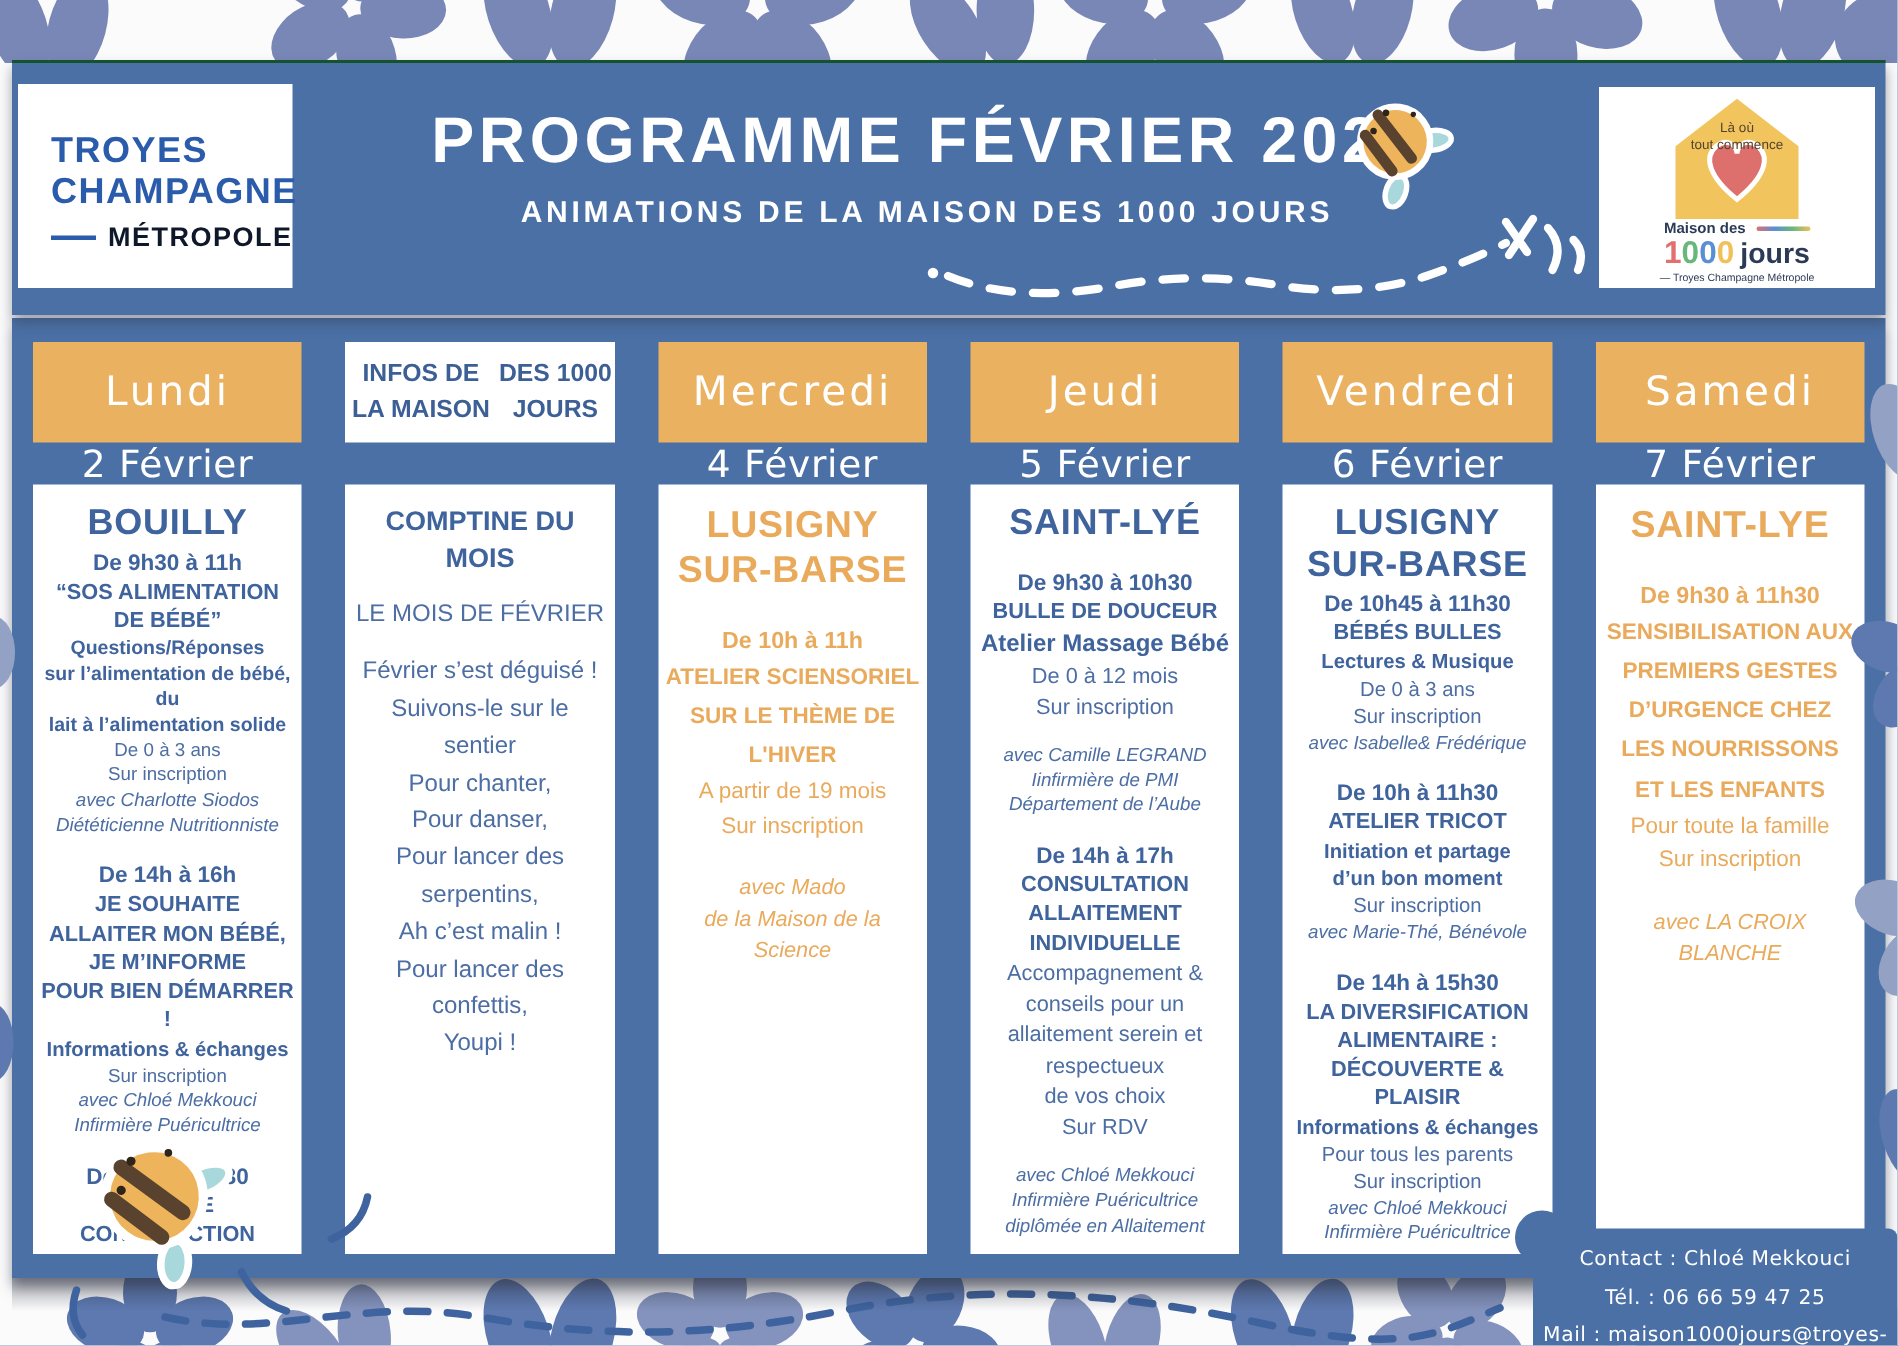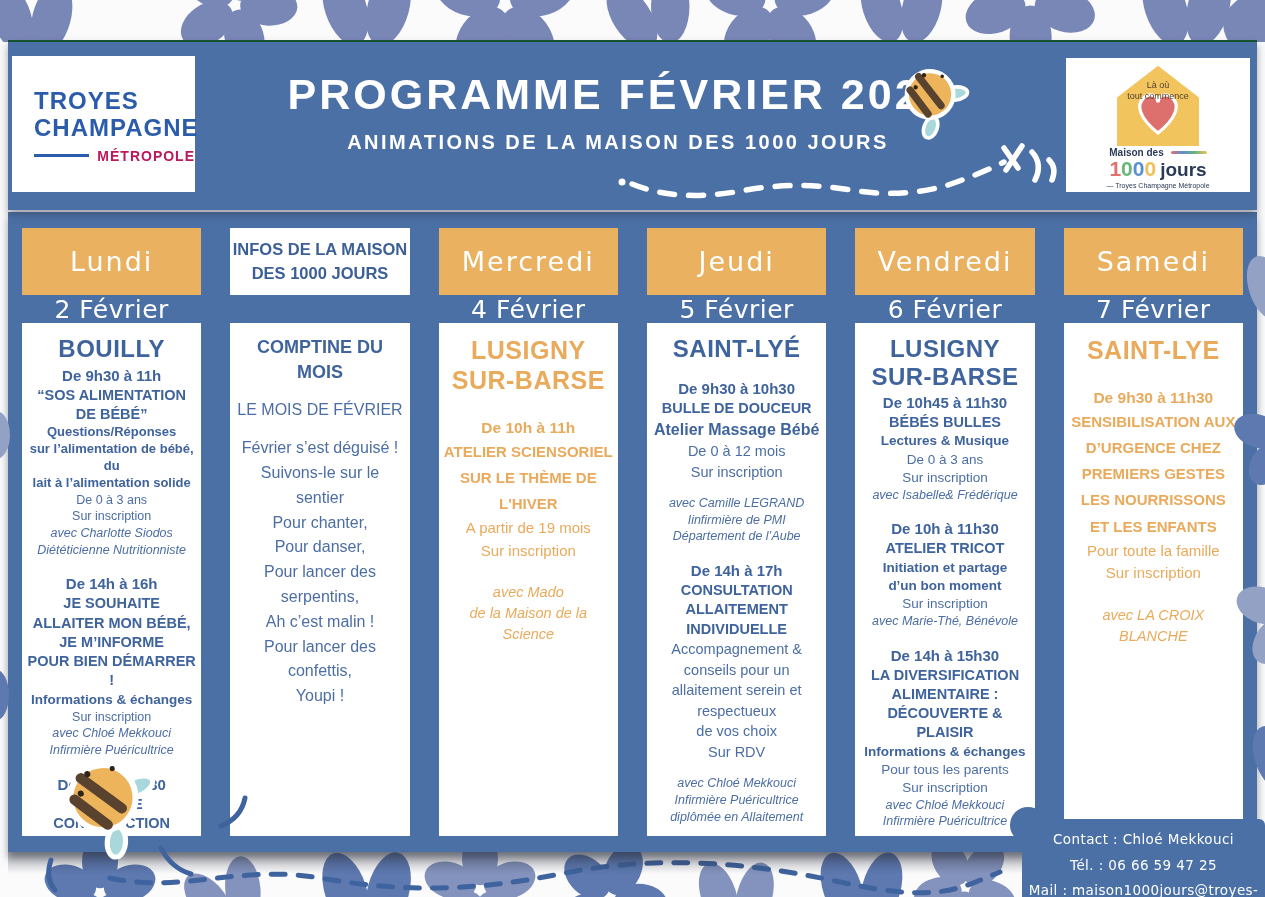--- a/index.html
+++ b/index.html
@@ -9,21 +9,21 @@
 
   
   .banner{position:absolute;left:8px;top:40px;width:1249px;height:168px;background:#4a70a6;
           border-top:2px solid #14532d;box-shadow:0 5px 8px rgba(55,60,75,.45);z-index:4;}
   .logo-left{position:absolute;left:4px;top:14px;width:183px;height:136px;background:#fff;
              color:#2b5cab;padding-top:0;}
   .logo-left .big{font-size:24px;font-weight:bold;letter-spacing:1px;line-height:1.12;padding-left:22px;}
   .logo-left .big:first-child{padding-top:32px;}
   .metro-row{display:flex;align-items:center;gap:8px;padding-left:22px;margin-top:6px;}
   .metro-rule{width:58px;height:3px;background:#2b5cab;}
-  .metro{font-size:14px;font-weight:bold;letter-spacing:1px;color:#be185d;}
+  .metro{font-size:18px;font-weight:bold;letter-spacing:1px;color:#0f172a;}
   .titles{position:absolute;left:210px;top:28px;width:800px;text-align:center;color:#fff;}
   .titles h1{margin:0;font-size:43px;font-weight:bold;letter-spacing:3px;}
   .titles h2{margin:12px 0 0 0;font-size:20px;font-weight:bold;letter-spacing:2.5px;}
   .bee-header{position:absolute;left:885px;top:18px;width:80px;height:80px;z-index:5;}
   .trail-header{position:absolute;left:600px;top:78px;width:460px;height:88px;}
   .logo-right{position:absolute;left:1058px;top:16px;width:184px;height:134px;background:#fff;text-align:center;}
   .house-wrap{position:relative;width:92px;margin:6px auto 0 auto;}
   .tagline{position:absolute;left:0;top:16px;width:100%;font-size:9px;line-height:1.25;color:#54432e;}
   .m1000-top{display:flex;align-items:center;justify-content:center;gap:7px;margin-top:1px;}
   .m1000-top .lbl{font-size:10px;font-weight:bold;color:#2b3a55;}
@@ -35,21 +35,21 @@
   
   .panel{position:absolute;left:8px;top:212px;width:1249px;height:640px;background:#4a70a6;
          box-shadow:0 6px 8px rgba(55,60,75,.5);z-index:1;}
   .columns{position:absolute;left:14px;top:16px;width:1221px;height:608px;display:grid;
            grid-template-columns:repeat(6,1fr);column-gap:29px;}
   .column{display:flex;flex-direction:column;height:608px;}
   .day-head{height:67px;flex:none;display:flex;align-items:center;justify-content:center;}
   .day-head.day{background:#e9b160;color:#fff;font-family:"DejaVu Sans",sans-serif;
                 font-size:27px;letter-spacing:2px;}
   .day-head.info{background:#fff;color:#3c5f96;font-weight:bold;font-size:16.5px;
-                 flex-direction:column;line-height:1.45;text-align:center;}
+                 flex-direction:row;line-height:1.45;text-align:center;}
   .date{height:28px;flex:none;display:flex;align-items:center;justify-content:center;color:#fff;
         font-size:25px;letter-spacing:.5px;font-family:"DejaVu Sans",sans-serif;}
   .card{flex:1;background:#fff;text-align:center;padding:12px 5px 8px 5px;overflow:hidden;}
   .card.blue{color:#4c6ea4;}
   .card.blue .city,.card.blue .time,.card.blue .etitle,.card.blue .ebold,
   .card.blue .ebold2,.card.blue .bsm,.card.blue .etitle2{color:#3f639c;}
   .card.orange{color:#e9aa5c;}
   .ln{margin:0;}
   .city{font-size:24px;font-weight:bold;letter-spacing:.5px;line-height:1.15;}
   .time{font-size:15px;font-weight:bold;line-height:1.4;margin-top:2px;}
@@ -365,22 +365,22 @@
           </div>
         </div>
         <div class="column">
           <div class="day-head day">Samedi</div>
           <div class="date">7 Février</div>
           <div class="card orange">
             <div class="ln city">SAINT-LYE</div>
             <div class="ln gap"></div>
             <div class="ln time">De 9h30 à 11h30</div>
             <div class="ln etitle">SENSIBILISATION AUX</div>
+            <div class="ln etitle">PREMIERS GESTES</div>
             <div class="ln etitle">D’URGENCE CHEZ</div>
-            <div class="ln etitle">PREMIERS GESTES</div>
             <div class="ln etitle">LES NOURRISSONS</div>
             <div class="ln etitle">ET LES ENFANTS</div>
             <div class="ln reg">Pour toute la famille</div>
             <div class="ln reg">Sur inscription</div>
             <div class="ln gap"></div>
             <div class="ln it">avec LA CROIX BLANCHE</div>
           </div>
         </div>
       </div>
   </section>

